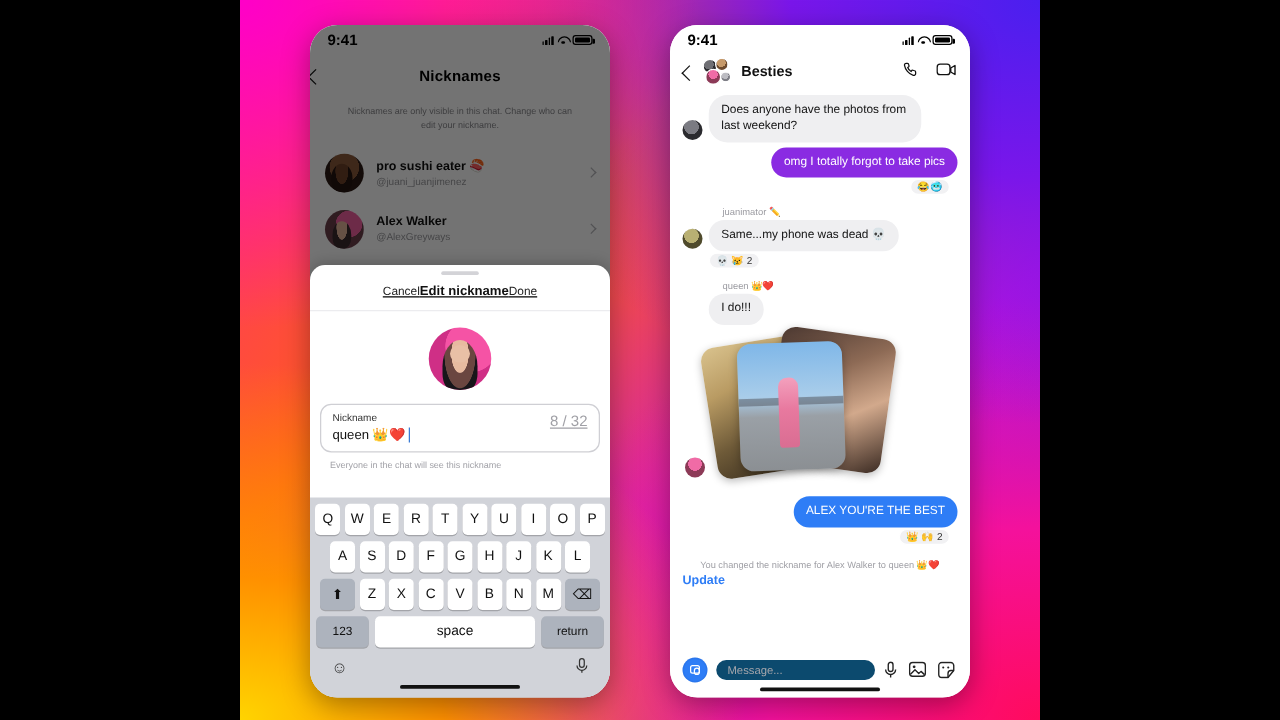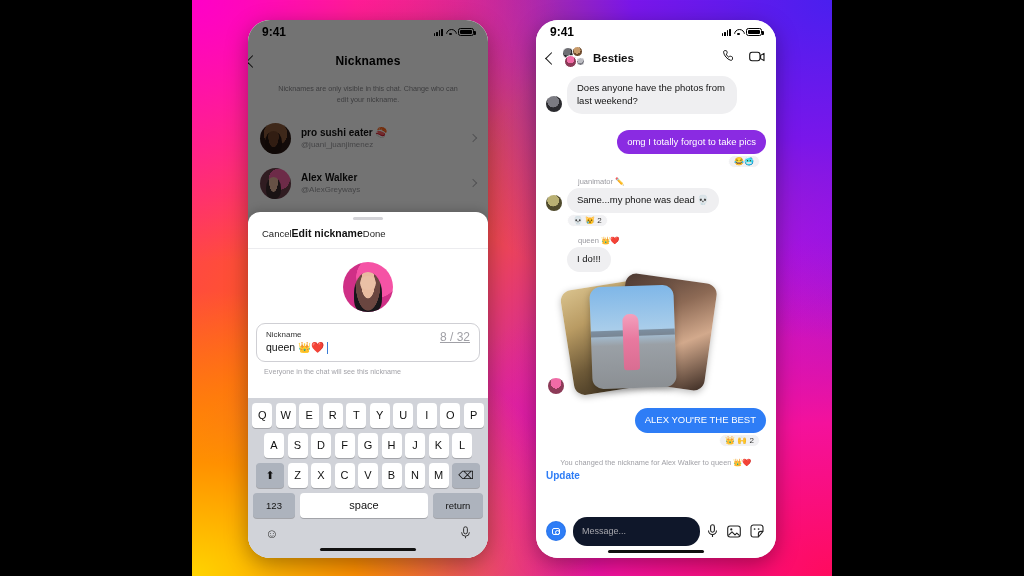--- a/index.html
+++ b/index.html
@@ -101,22 +101,23 @@
 
   
   #sheet {
     position: absolute; left: 0; right: 0; bottom: 0; top: 192px;
     background: #fff; border-radius: 12px 12px 0 0;
     display: flex; flex-direction: column;
     box-shadow: 0 -2px 10px rgba(0,0,0,.18);
   }
   .grabber { width: 30px; height: 3px; border-radius: 2px; background: #d3d3d7; margin: 5px auto 0; }
   .sheet-bar {
-    display: flex; align-items: center; justify-content: flex-start;
+    display: flex; align-items: center; justify-content: center;
     padding: 7px 14px 9px;
+    text-decoration: underline;
   }
   .sheet-act { font-size: 9.5px; color: #222; }
   .sheet-title { font-size: 10.5px; font-weight: bold; color: #111; }
   .sheet-divider { height: 1px; background: #ececef; }
 
   .sheet-avatar-wrap { display: flex; justify-content: center; padding: 13px 0 11px; }
   .sheet-avatar {
     width: 50px; height: 50px; border-radius: 50%; position: relative; overflow: hidden;
     background: radial-gradient(circle at 68% 30%, #f553a5 0 42%, #cf2f86 43% 100%);
   }
@@ -179,21 +180,21 @@
   .av-dark  { background: radial-gradient(circle at 45% 35%, #7b7b82 0 42%, #2a2a2e 44% 100%); }
   .av-olive { background: radial-gradient(circle at 45% 35%, #b9b073 0 42%, #4f4a2c 44% 100%); }
   .av-pink  { background: radial-gradient(circle at 50% 32%, #f06ba6 0 40%, #8c3a57 41% 100%); }
   .av-space { width: 16px; flex: 0 0 auto; }
 
   .bubble {
     max-width: 170px; border-radius: 15px; padding: 6px 10px;
     font-size: 9.5px; line-height: 1.35;
   }
   .bubble.in  { background: #efeff1; color: #111; }
-  .bubble.purple { background: #8a2be2; color: #fff; margin-top: 12px; }
+  .bubble.purple { background: #8a2be2; color: #fff; }
   .bubble.blue   { background: #2e7df6; color: #fff; }
   .sender-label {
     font-size: 7.5px; color: #9a9aa0; margin: 5px 0 2px 21px;
     display: flex; align-items: center; gap: 3px; padding-left: 11px;
   }
   .reacts {
     display: inline-flex; align-items: center; gap: 2px;
     background: #f1f1f3; border: 1.3px solid #fff; border-radius: 9px;
     padding: 1px 5px; font-size: 8px; color: #333;
     margin: -3px 0 4px 0;
@@ -230,21 +231,21 @@
   .composer { display: flex; align-items: center; gap: 7px; padding: 6px 10px 2px; }
   .cam-btn {
     width: 20px; height: 20px; border-radius: 50%; flex: 0 0 auto;
     background: radial-gradient(circle at 50% 50%, #2e7df6 0 58%, #1558c8 100%);
     display: flex; align-items: center; justify-content: center;
   }
   .cam-inner { width: 8px; height: 7px; border: 1.3px solid #fff; border-radius: 2px; position: relative; }
   .cam-inner::after { content:""; position:absolute; left:2px; top:1.3px; width:3.2px;height:3.2px;
     border:1.1px solid #fff; border-radius:50%; }
   .msg-input {
-    flex: 1 1 auto; background: #0f172a; border-radius: 14px; height: 29px;
+    flex: 1 1 auto; background: #0c4a6e; border-radius: 14px; height: 16px;
     display: flex; align-items: center; padding: 0 9px;
     font-size: 9px; color: #a6a6ac;
   }
   .comp-icons { display: flex; align-items: center; gap: 9px; padding-right: 2px; }
   .ci { color: #222; font-size: 12px; line-height: 1; display:flex; }
 </style>
 </head>
 <body>
 
 <div id="stage">

